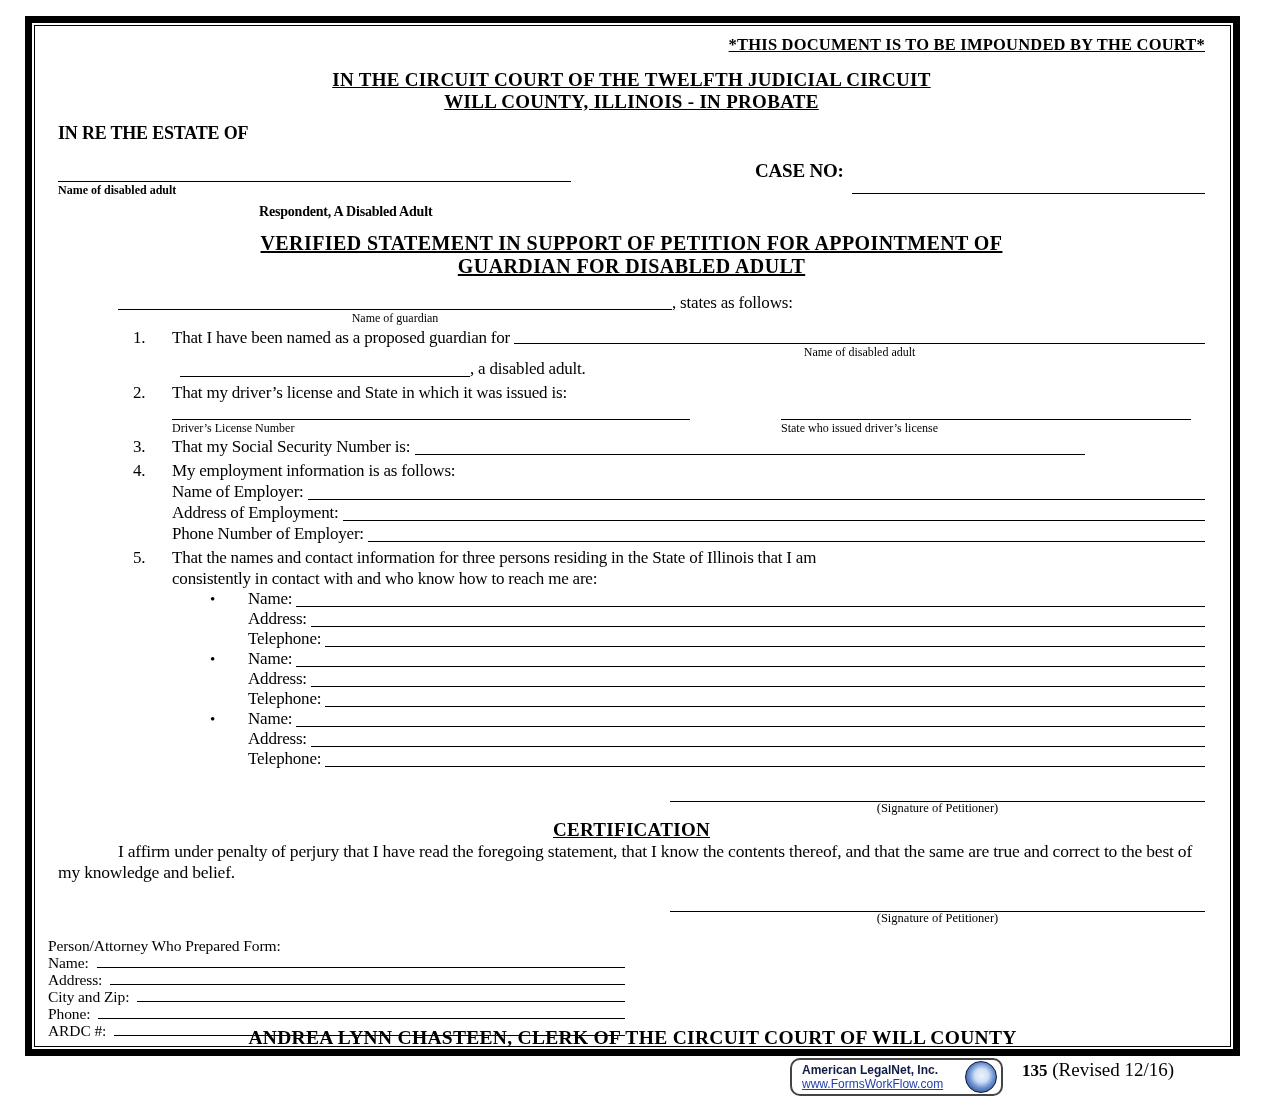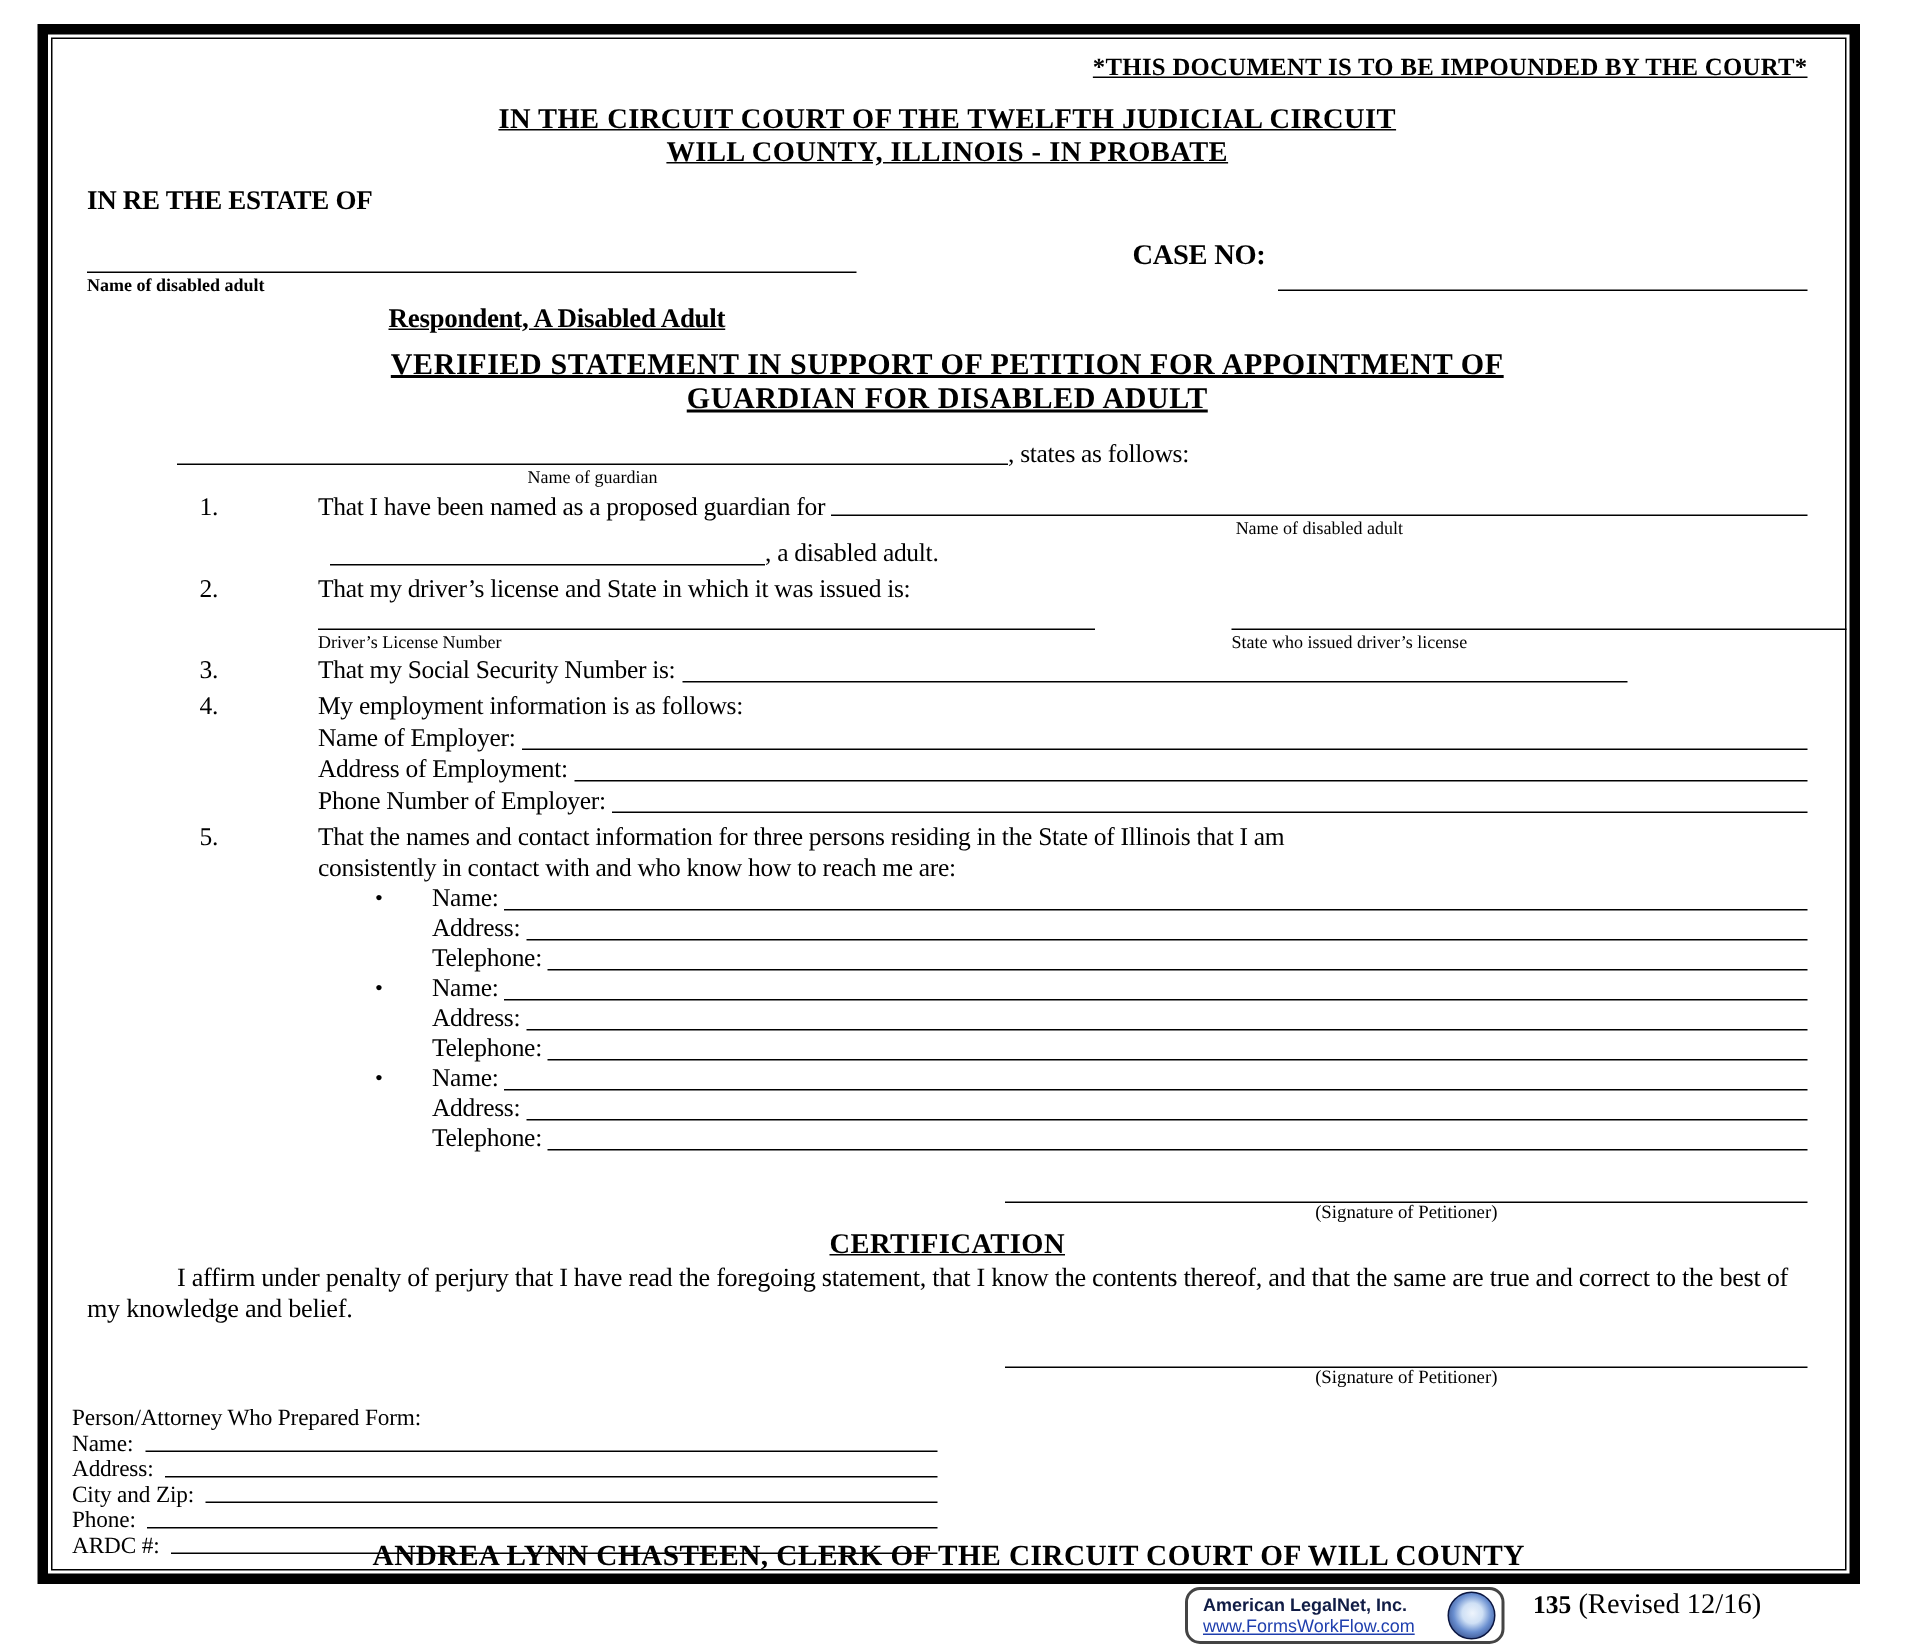--- a/index.html
+++ b/index.html
@@ -17,30 +17,30 @@
   .row{display:flex;align-items:stretch;}
   .uline{flex:1;border-bottom:1.5px solid #000;margin-bottom:2px;}
   .ucol{display:flex;flex-direction:column;}
   .ucol .uline2{flex:1;border-bottom:1.5px solid #000;margin-bottom:2px;min-height:16px;}
   .sub{font-size:12px;line-height:12px;text-align:center;letter-spacing:0;}
   .subleft{text-align:left;}
   .namecase{margin-top:16px;height:37px;}
   .w513{width:513px;}
   .spacer185{width:184px;}
   .caseno{font-size:19px;font-weight:bold;margin-right:8px;line-height:24px;}
-  .respondent{margin-top:6px;margin-left:201px;font-weight:bold;font-size:18px;line-height:20px;text-decoration:underline;}
+  .respondent{margin-top:6px;margin-left:201px;font-weight:bold;font-size:14px;line-height:20px;}
   .title{margin-top:10px;font-weight:bold;font-size:20px;line-height:23px;letter-spacing:0.4px;}
   .guardian{margin-top:14px;padding-left:60px;height:32px;}
   .w554{width:554px;}
   .lead{white-space:pre;}
   .flex1{flex:1;}
   .item{display:flex;margin-top:3px;}
   .num{width:39px;flex:0 0 39px;padding-left:0;}
   .numpad{padding-left:75px;}
-  .itembody{flex:1;margin-left:40px;}
+  .itembody{flex:1;}
   .cont1{padding-left:8px;}
   .w290{width:290px;border-bottom:1.5px solid #000;margin-bottom:2px;}
   .dlrow{height:30px;gap:28px;}
   .w518{width:518px;}
   .gap35{width:35px;flex:0 0 35px;}
   .w410{width:410px;}
   .ssn .uline{margin-right:120px;margin-left:5px;}
   .brow{display:flex;padding-left:38px;line-height:20px;}
   .bullet{width:38px;flex:0 0 38px;font-size:15px;}
   .nb{padding-left:76px;}

